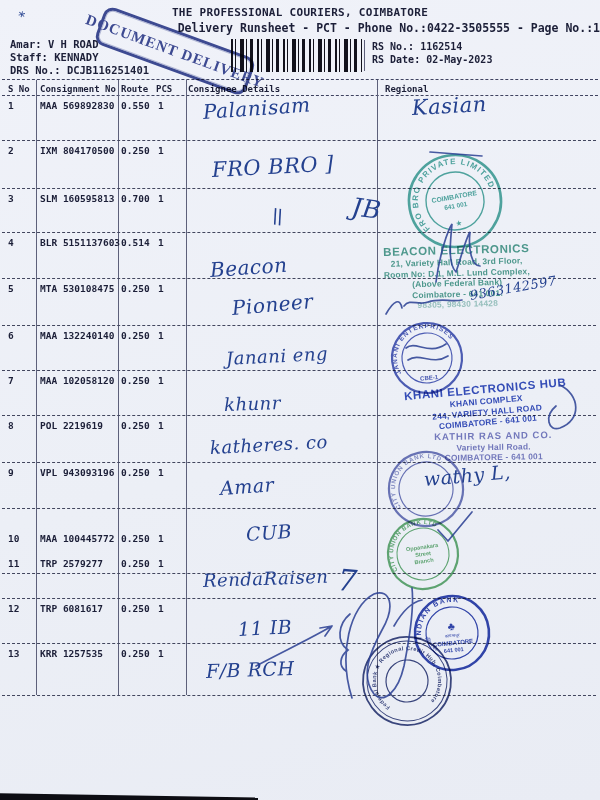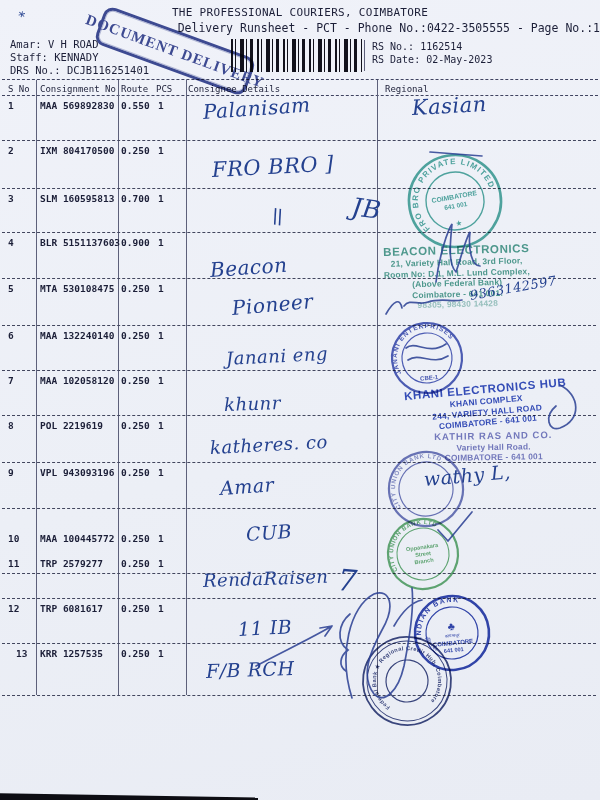--- a/index.html
+++ b/index.html
@@ -1,34 +1,34 @@
 <!DOCTYPE html>
 <html><head>
 <meta charset="utf-8">
 <style>
   html,body{margin:0;padding:0;background:#dfe2ea;}
   .paper{position:relative;width:600px;height:800px;margin:0 auto;overflow:hidden;
          background:linear-gradient(165deg,#f0f2f9 0%,#ecEFF6 55%,#e9ecf4 100%);
          background-color:#eef0f7;
          font-family:"DejaVu Sans Mono", monospace;color:#1c1f38;}
-  .print{position:absolute;font-weight:400;color:#1c1f38;white-space:nowrap;}
+  .print{position:absolute;font-weight:700;color:#1c1f38;white-space:nowrap;}
   .title{left:0;right:0;top:6px;text-align:center;font-size:11px;letter-spacing:.3px;}
   .subtitle{left:0;right:0;top:21px;text-align:right;font-size:11.5px;}
   .meta{font-size:10.5px;}
   .rs{font-size:10px;}
   .barcode{position:absolute;left:231px;top:39px;width:131px;height:33px;
     background:
      repeating-linear-gradient(90deg,#12121c 0 2px,transparent 2px 4px,#12121c 4px 5px,transparent 5px 9px,
        #12121c 9px 13px,transparent 13px 15px,#12121c 15px 16px,transparent 16px 19px,
        #12121c 19px 22px,transparent 22px 26px);}
   .vline{position:absolute;width:1px;background:#5d607a;}
   .dash{position:absolute;border-top:1px dashed #3f4360;height:0;}
   .row{position:absolute;left:2px;width:594px;border-bottom:1px dashed #42465e;}
   .cell{position:absolute;top:5px;font-weight:700;font-size:9.5px;white-space:nowrap;}
-  .hcell{position:absolute;font-weight:400;font-size:9px;white-space:nowrap;}
+  .hcell{position:absolute;font-weight:700;font-size:9px;white-space:nowrap;}
   .hw{position:absolute;font-family:"DejaVu Serif", serif;font-style:italic;color:#24418f;
       white-space:nowrap;letter-spacing:.5px;transform-origin:left center;}
   .stamp{position:absolute;mix-blend-mode:multiply;}
   .stamp text{font-family:"Liberation Sans", sans-serif;}
   .tstamp{position:absolute;mix-blend-mode:multiply;text-align:center;
           font-family:"Liberation Sans", sans-serif;font-weight:700;line-height:1.25;}
   .ts-big{font-size:11.5px;letter-spacing:.6px;white-space:nowrap;}
   .ts-sm{font-size:8.4px;letter-spacing:.2px;white-space:nowrap;}
   .dim{opacity:.55;}
   .ddstamp{position:absolute;left:95px;top:31px;width:154px;height:34px;
@@ -85,21 +85,21 @@
   </div>
   <div class="row" style="top:188px;height:44px">
     <div class="cell" style="left:6px">3</div>
     <div class="cell" style="left:38px">SLM 160595813</div>
     <div class="cell" style="left:119px">0.700</div>
     <div class="cell" style="left:156px">1</div>
   </div>
   <div class="row" style="top:232px;height:46px">
     <div class="cell" style="left:6px">4</div>
     <div class="cell" style="left:38px">BLR 5151137603</div>
-    <div class="cell" style="left:119px">0.900</div>
+    <div class="cell" style="left:119px">0.514</div>
     <div class="cell" style="left:156px">1</div>
   </div>
   <div class="row" style="top:278px;height:47px">
     <div class="cell" style="left:6px">5</div>
     <div class="cell" style="left:38px">MTA 530108475</div>
     <div class="cell" style="left:119px">0.250</div>
     <div class="cell" style="left:156px">1</div>
   </div>
   <div class="row" style="top:325px;height:45px">
     <div class="cell" style="left:6px">6</div>
@@ -137,21 +137,21 @@
     <div class="cell" style="left:119px">0.250</div>
     <div class="cell" style="left:156px">1</div>
   </div>
   <div class="row" style="top:598px;height:45px">
     <div class="cell" style="left:6px">12</div>
     <div class="cell" style="left:38px">TRP 6081617</div>
     <div class="cell" style="left:119px">0.250</div>
     <div class="cell" style="left:156px">1</div>
   </div>
   <div class="row" style="top:643px;height:52px">
-    <div class="cell" style="left:14px">13</div>
+    <div class="cell" style="left:6px">13</div>
     <div class="cell" style="left:38px">KRR 1257535</div>
     <div class="cell" style="left:119px">0.250</div>
     <div class="cell" style="left:156px">1</div>
   </div>
 
   <div class="ddstamp">DOCUMENT DELIVERY</div>
 
   <svg class="stamp" style="left:405px;top:151px;transform:rotate(-10deg);opacity:.82" width="100" height="100" viewBox="0 0 100 100">
     <g fill="none" stroke="#2e9a8e">
         <circle cx="50" cy="50" r="46" stroke-width="2.6"></circle>

